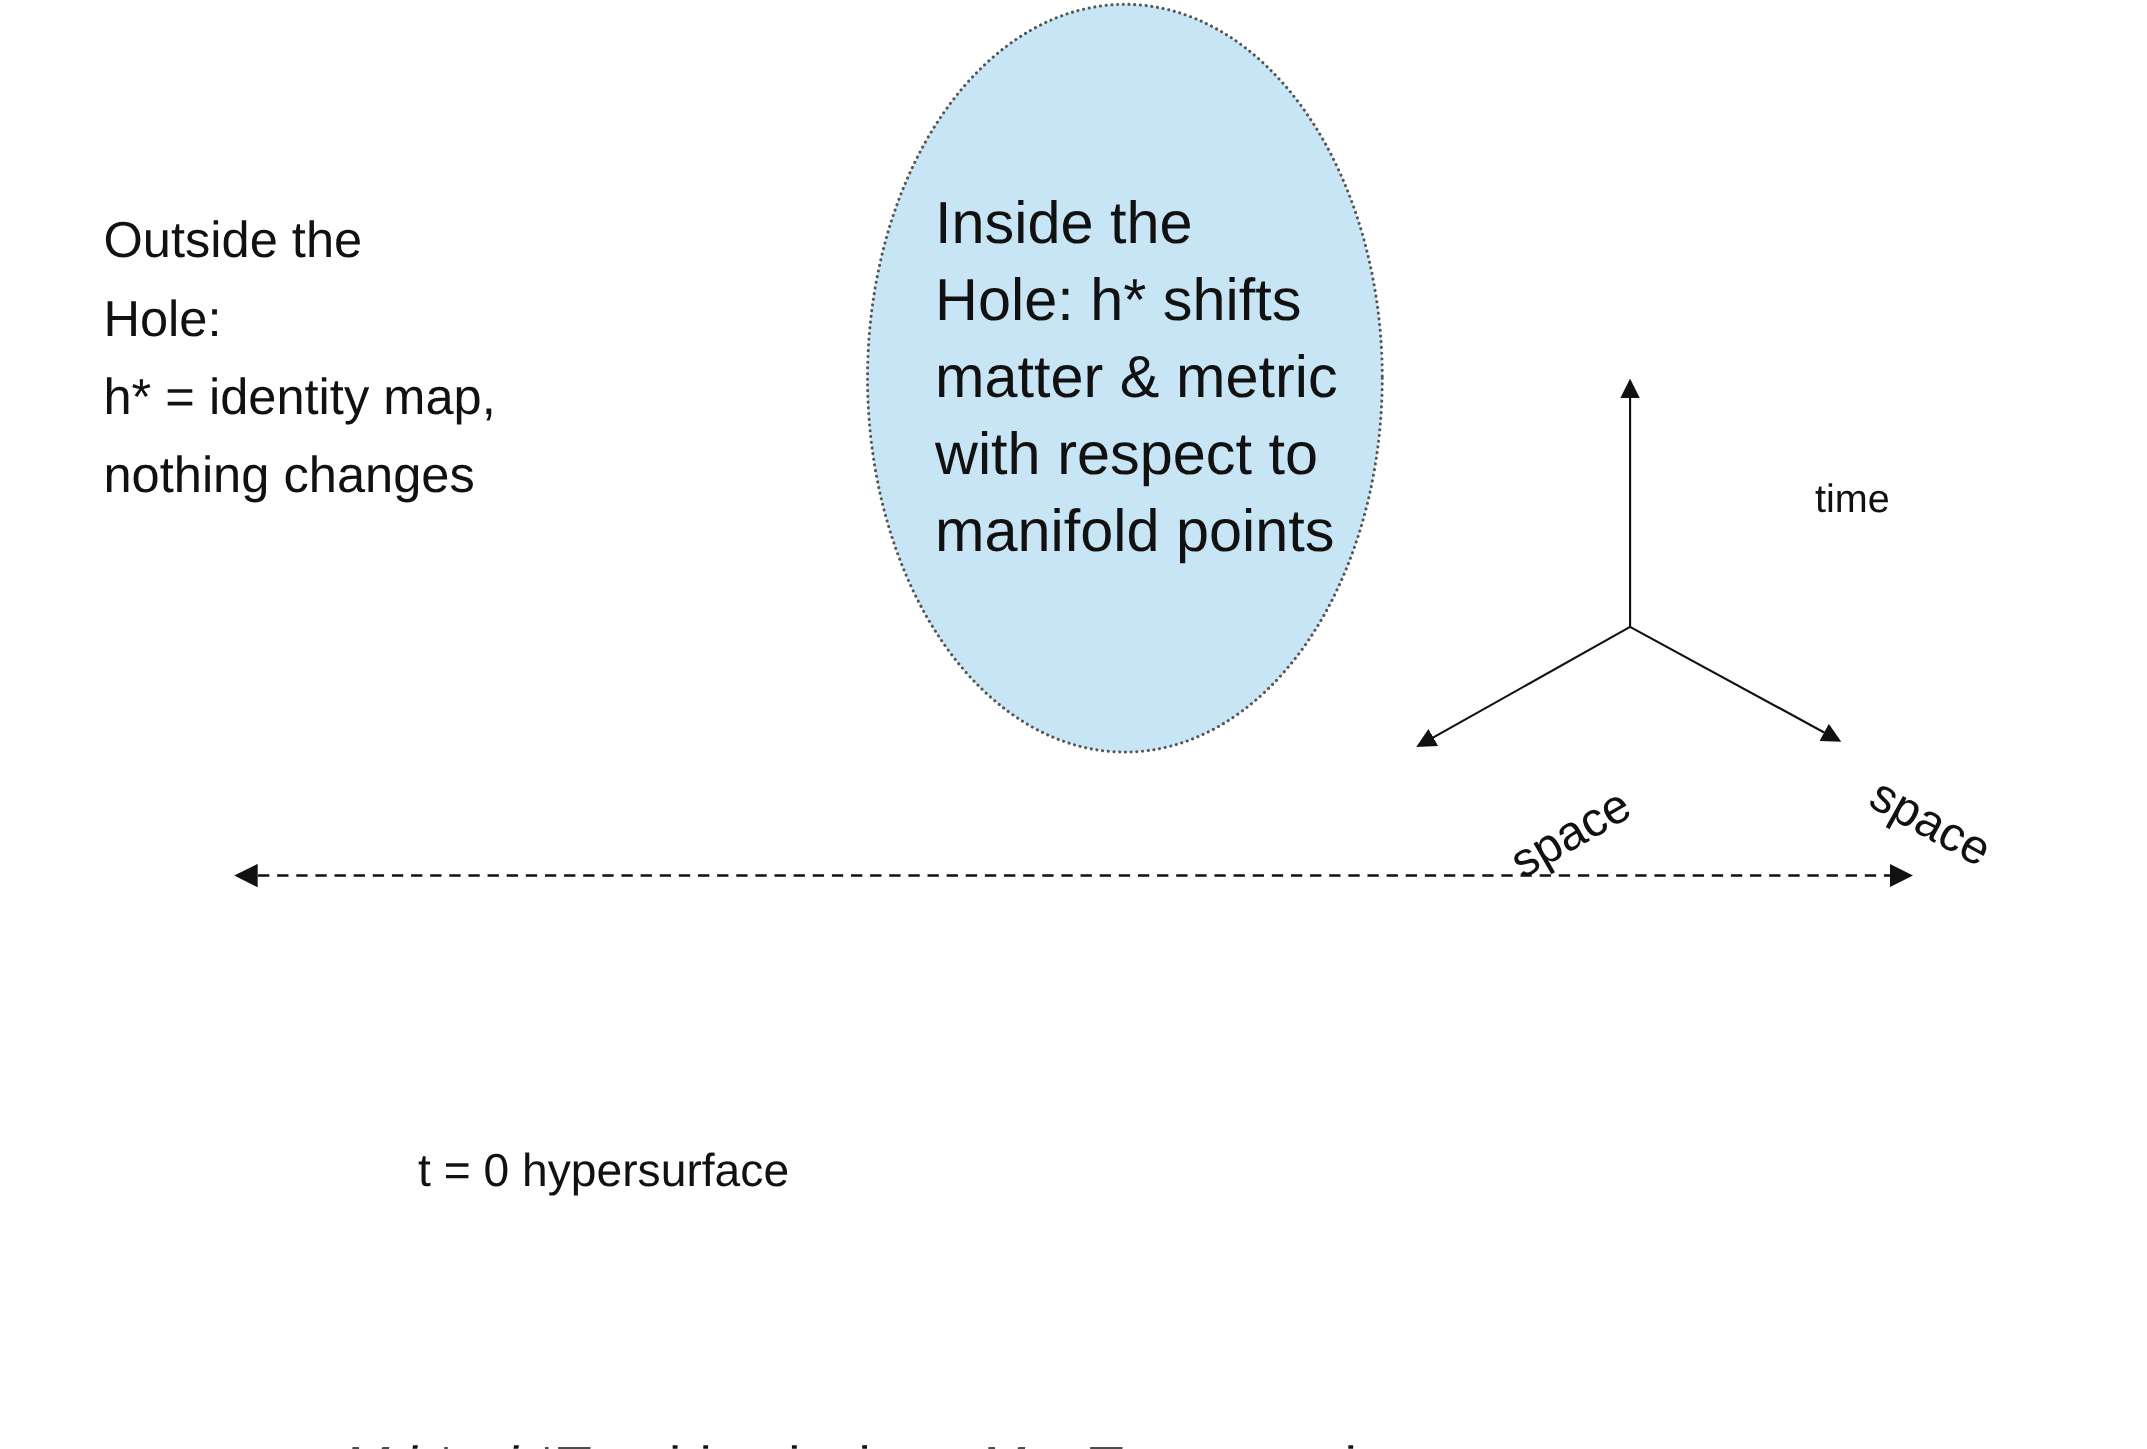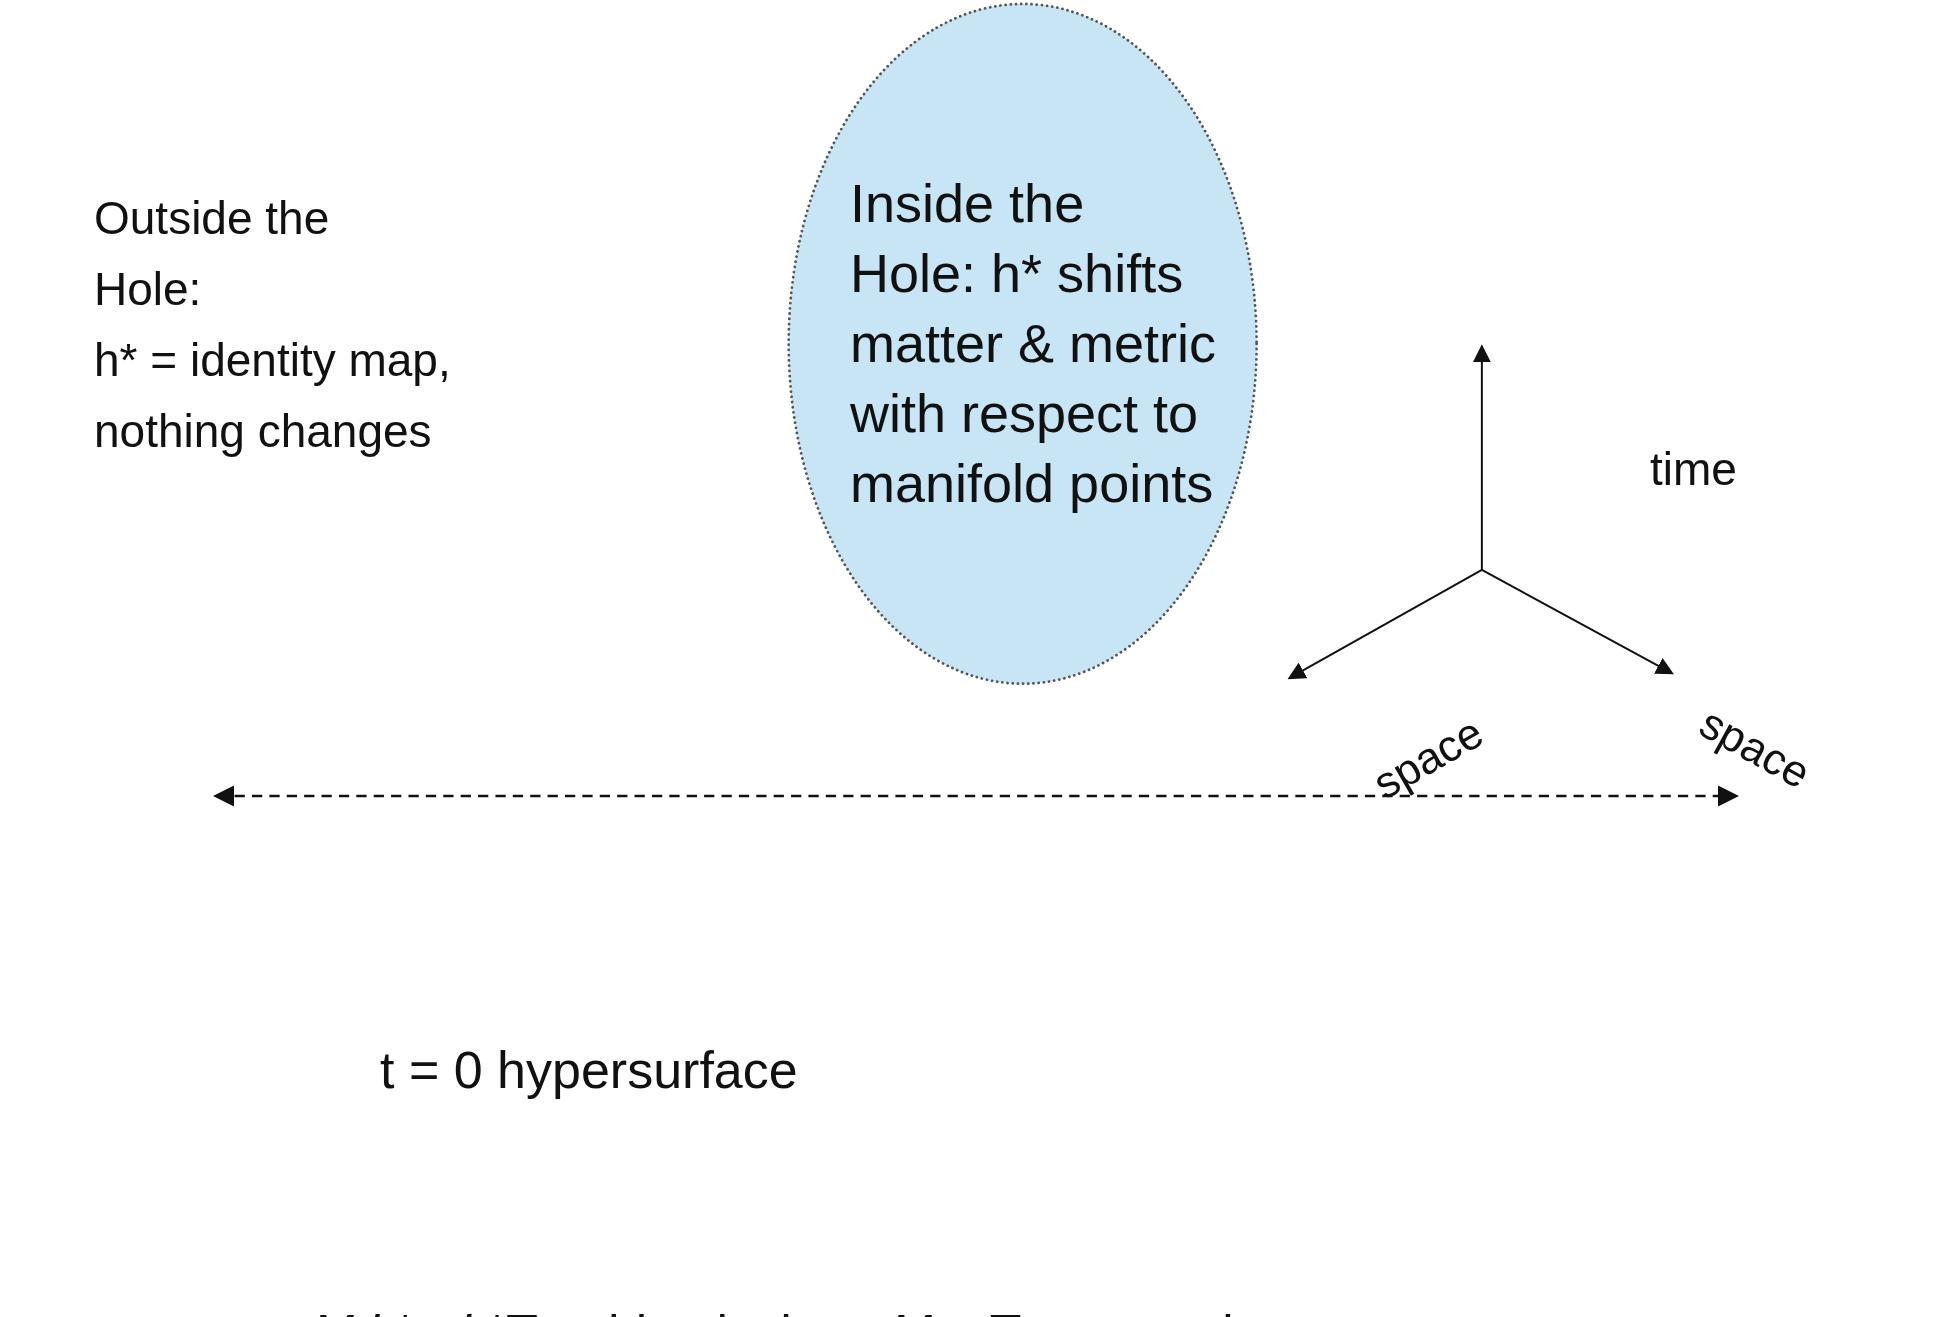--- a/index.html
+++ b/index.html
@@ -36,39 +36,39 @@
     left: 94px; top: 183px;
     font-size: 46px;
     line-height: 71px;
   }
   .inside-text {
     left: 850px; top: 168px;
     font-size: 54px;
     line-height: 70px;
   }
   .time-label {
-    left: 1650px; top: 442px;
-    font-size: 46px;
+    left: 1650px; top: 432px;
+    font-size: 36px;
   }
   .axis-label-rot {
     position: absolute;
     font-size: 44px;
     white-space: nowrap;
   }
   .space-left {
     left: 1428px; top: 758px;
     transform: translate(-50%, -50%) rotate(-30deg);
   }
   .space-right {
     left: 1755px; top: 748px;
     transform: translate(-50%, -50%) rotate(29deg);
   }
   .hypersurface-label {
     left: 380px; top: 1040px;
-    font-size: 52px;
+    font-size: 42px;
     white-space: pre;
   }
   .formula {
     position: absolute;
     left: 283px; top: 1168px;
     font-size: 50px;
     line-height: 66px;
     white-space: pre-wrap;
   }
   .formula .rich-i { font-style: italic; }

